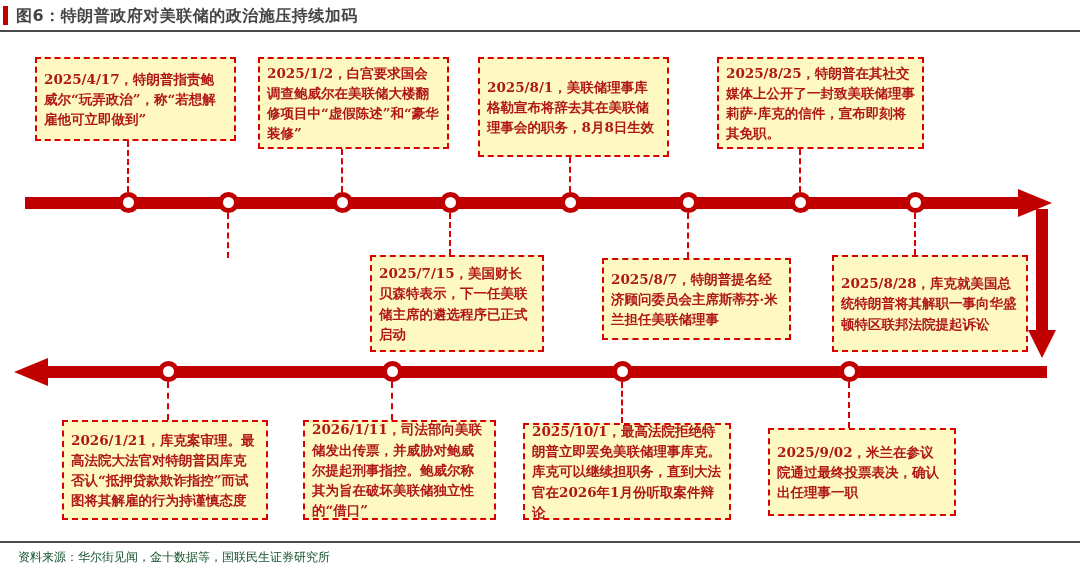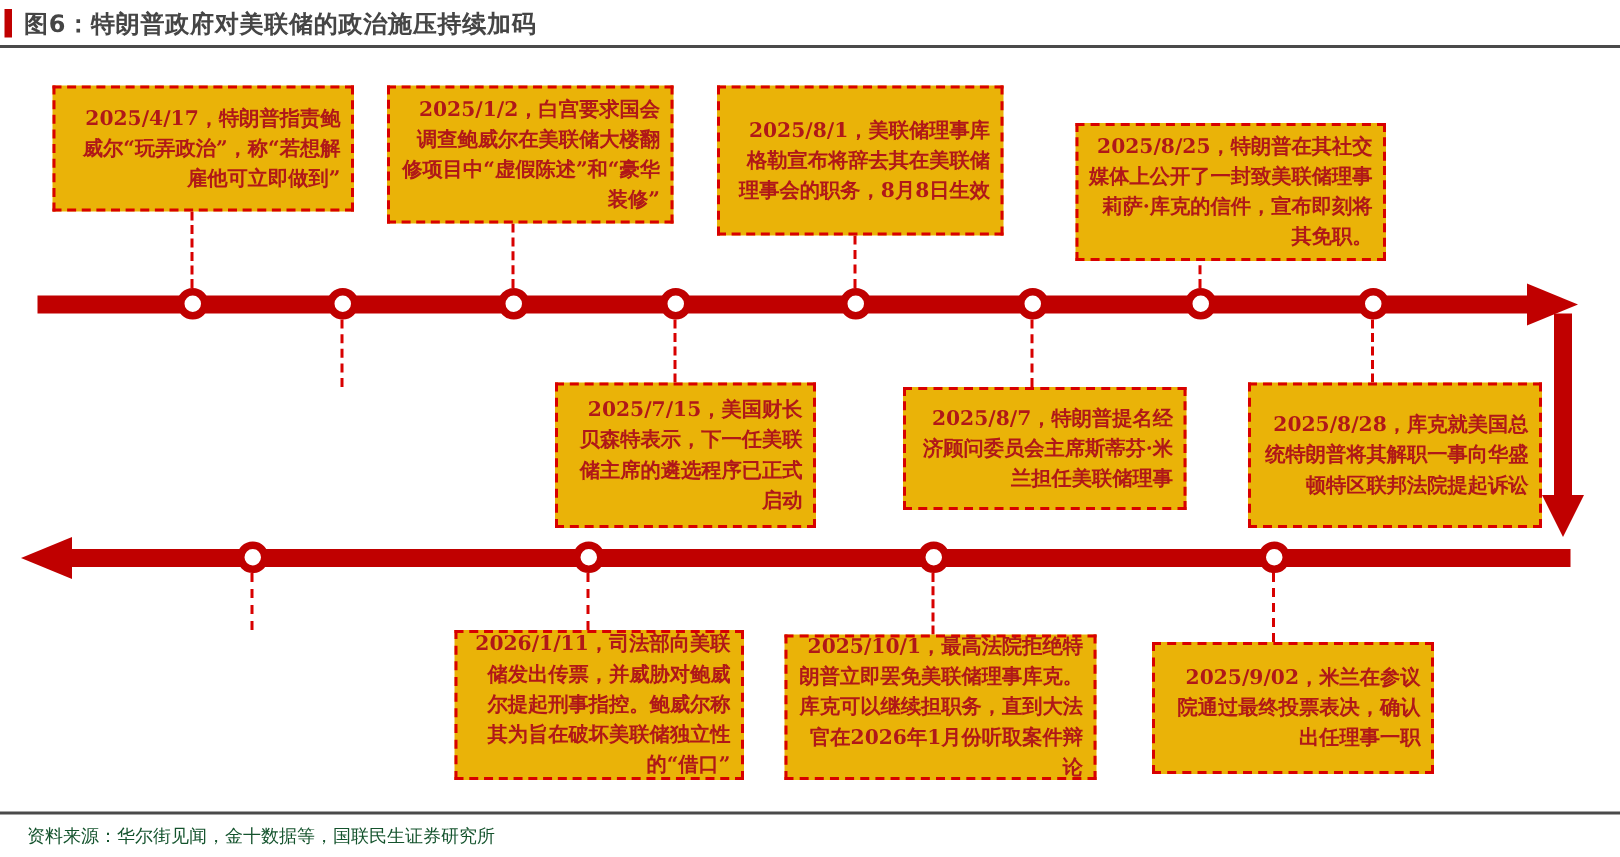--- a/index.html
+++ b/index.html
@@ -61,34 +61,34 @@
   .c6 { left: 687px; top: 213px; height: 45px; }
   .c7 { left: 799px; top: 149px; height: 43px; }
   .c8 { left: 914px; top: 213px; height: 42px; }
   .c9  { left: 167px; top: 382px; height: 38px; }
   .c10 { left: 391px; top: 382px; height: 38px; }
   .c11 { left: 621px; top: 382px; height: 41px; }
   .c12 { left: 848px; top: 382px; height: 46px; }
 
   
   .event-box {
-    position: absolute; background: #eab308;
+    position: absolute; background: #fef9c3;
     border: 2px dashed #D80000; box-sizing: border-box;
     display: flex; align-items: center; justify-content: center;
-    text-align: right; padding: 3px 7px;
+    text-align: left; padding: 3px 7px;
     color: #B01818; font-weight: bold; font-size: 13.5px; line-height: 1.5;
     font-family: "DejaVu Serif", "Liberation Serif", serif;
   }
   .b1 { left: 35px;  top: 57px;  width: 201px; height: 84px; }
   .b2 { left: 135px; top: 258px; width: 190px; height: 80px; }
   .b3 { left: 258px; top: 57px;  width: 191px; height: 92px; }
   .b4 { left: 370px; top: 255px; width: 174px; height: 97px; }
   .b5 { left: 478px; top: 57px;  width: 191px; height: 100px; }
   .b6 { left: 602px; top: 258px; width: 189px; height: 82px; }
-  .b7 { left: 717px; top: 57px;  width: 207px; height: 92px; margin-top: 25px; }
+  .b7 { left: 717px; top: 57px;  width: 207px; height: 92px; }
   .b8 { left: 832px; top: 255px; width: 196px; height: 97px; }
   .b9  { left: 768px; top: 428px; width: 188px; height: 88px; }
   .b10 { left: 523px; top: 423px; width: 208px; height: 97px; }
   .b11 { left: 303px; top: 420px; width: 193px; height: 100px; }
   .b12 { left: 62px;  top: 420px; width: 206px; height: 100px; }
 
   
   .footer-line { position: absolute; left: 0; top: 541px; width: 1080px; height: 2px; background: #4a4a4a; }
   .source-note {
     position: absolute; left: 18px; top: 549px;
@@ -165,17 +165,20 @@
 
   <div class="event-box b9">
     <span>2025/9/02，米兰在参议院通过最终投票表决，确认出任理事一职</span>
   </div>
   <div class="event-box b10">
     <span>2025/10/1，最高法院拒绝特朗普立即罢免美联储理事库克。库克可以继续担职务，直到大法官在2026年1月份听取案件辩论</span>
   </div>
   <div class="event-box b11">
     <span>2026/1/11，司法部向美联储发出传票，并威胁对鲍威尔提起刑事指控。鲍威尔称其为旨在破坏美联储独立性的“借口”</span>
   </div>
+  <div class="event-box b12">
+    <span>2026/1/21，库克案审理。最高法院大法官对特朗普因库克否认“抵押贷款欺诈指控”而试图将其解雇的行为持谨慎态度</span>
+  </div>
 
   <div class="footer-line"></div>
   <div class="source-note">资料来源：华尔街见闻，金十数据等，国联民生证券研究所</div>
 
 </div>
 
 </body></html>

